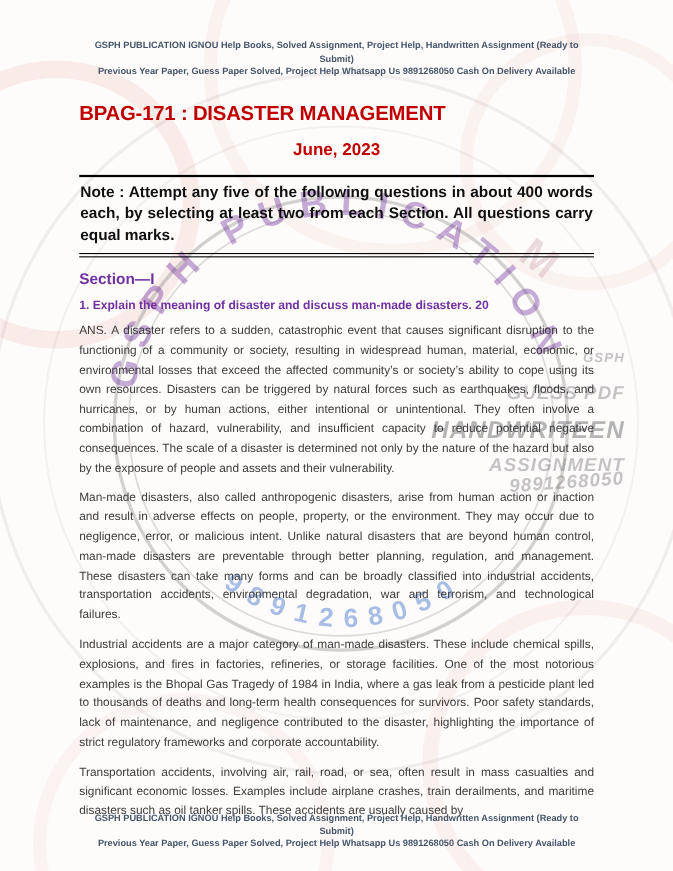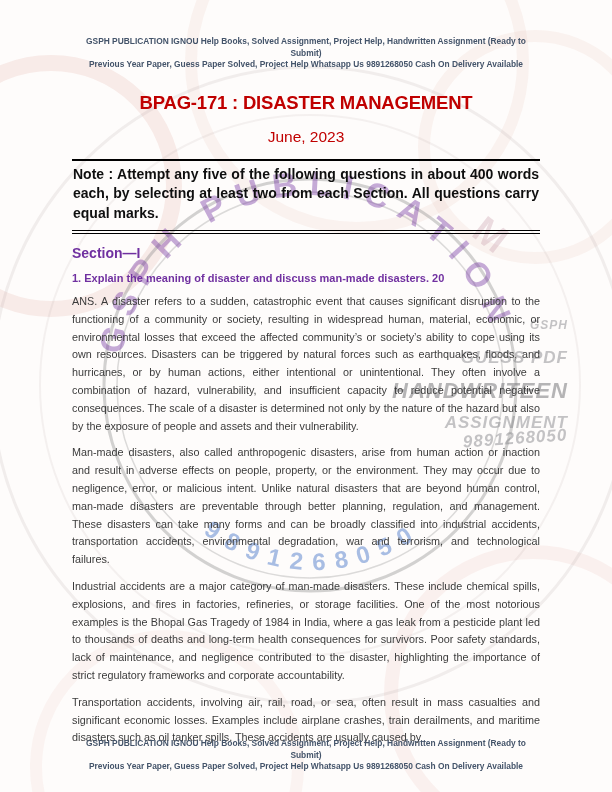--- a/index.html
+++ b/index.html
@@ -54,29 +54,28 @@
   .content { position:absolute; left:72px; top:0; width:468px; z-index:1; }
   .page-header {
     margin-top:36px;
     text-align:center;
     font-size:8.4px; line-height:11.5px;
     font-weight:bold;
     color:#44546A;
   }
   .title {
     margin:21px 0 4px; padding:0;
-    text-align:center;
     font-size:18.5px; font-weight:bold;
     letter-spacing:-0.2px;
     color:#C00000;
   }
   .subtitle {
     margin:14px 0 0; padding:0;
     text-align:center;
-    font-size:15.5px; font-weight:normal;
+    font-size:15.5px; font-weight:bold;
     color:#C00000;
   }
   .note {
     margin-top:13px;
     border-top:2.5px solid #000;
     border-bottom:4px double #000;
     padding:4px 1px 7px 1px;
     font-size:14px; line-height:19.5px;
     font-weight:bold;
     text-align:justify;

